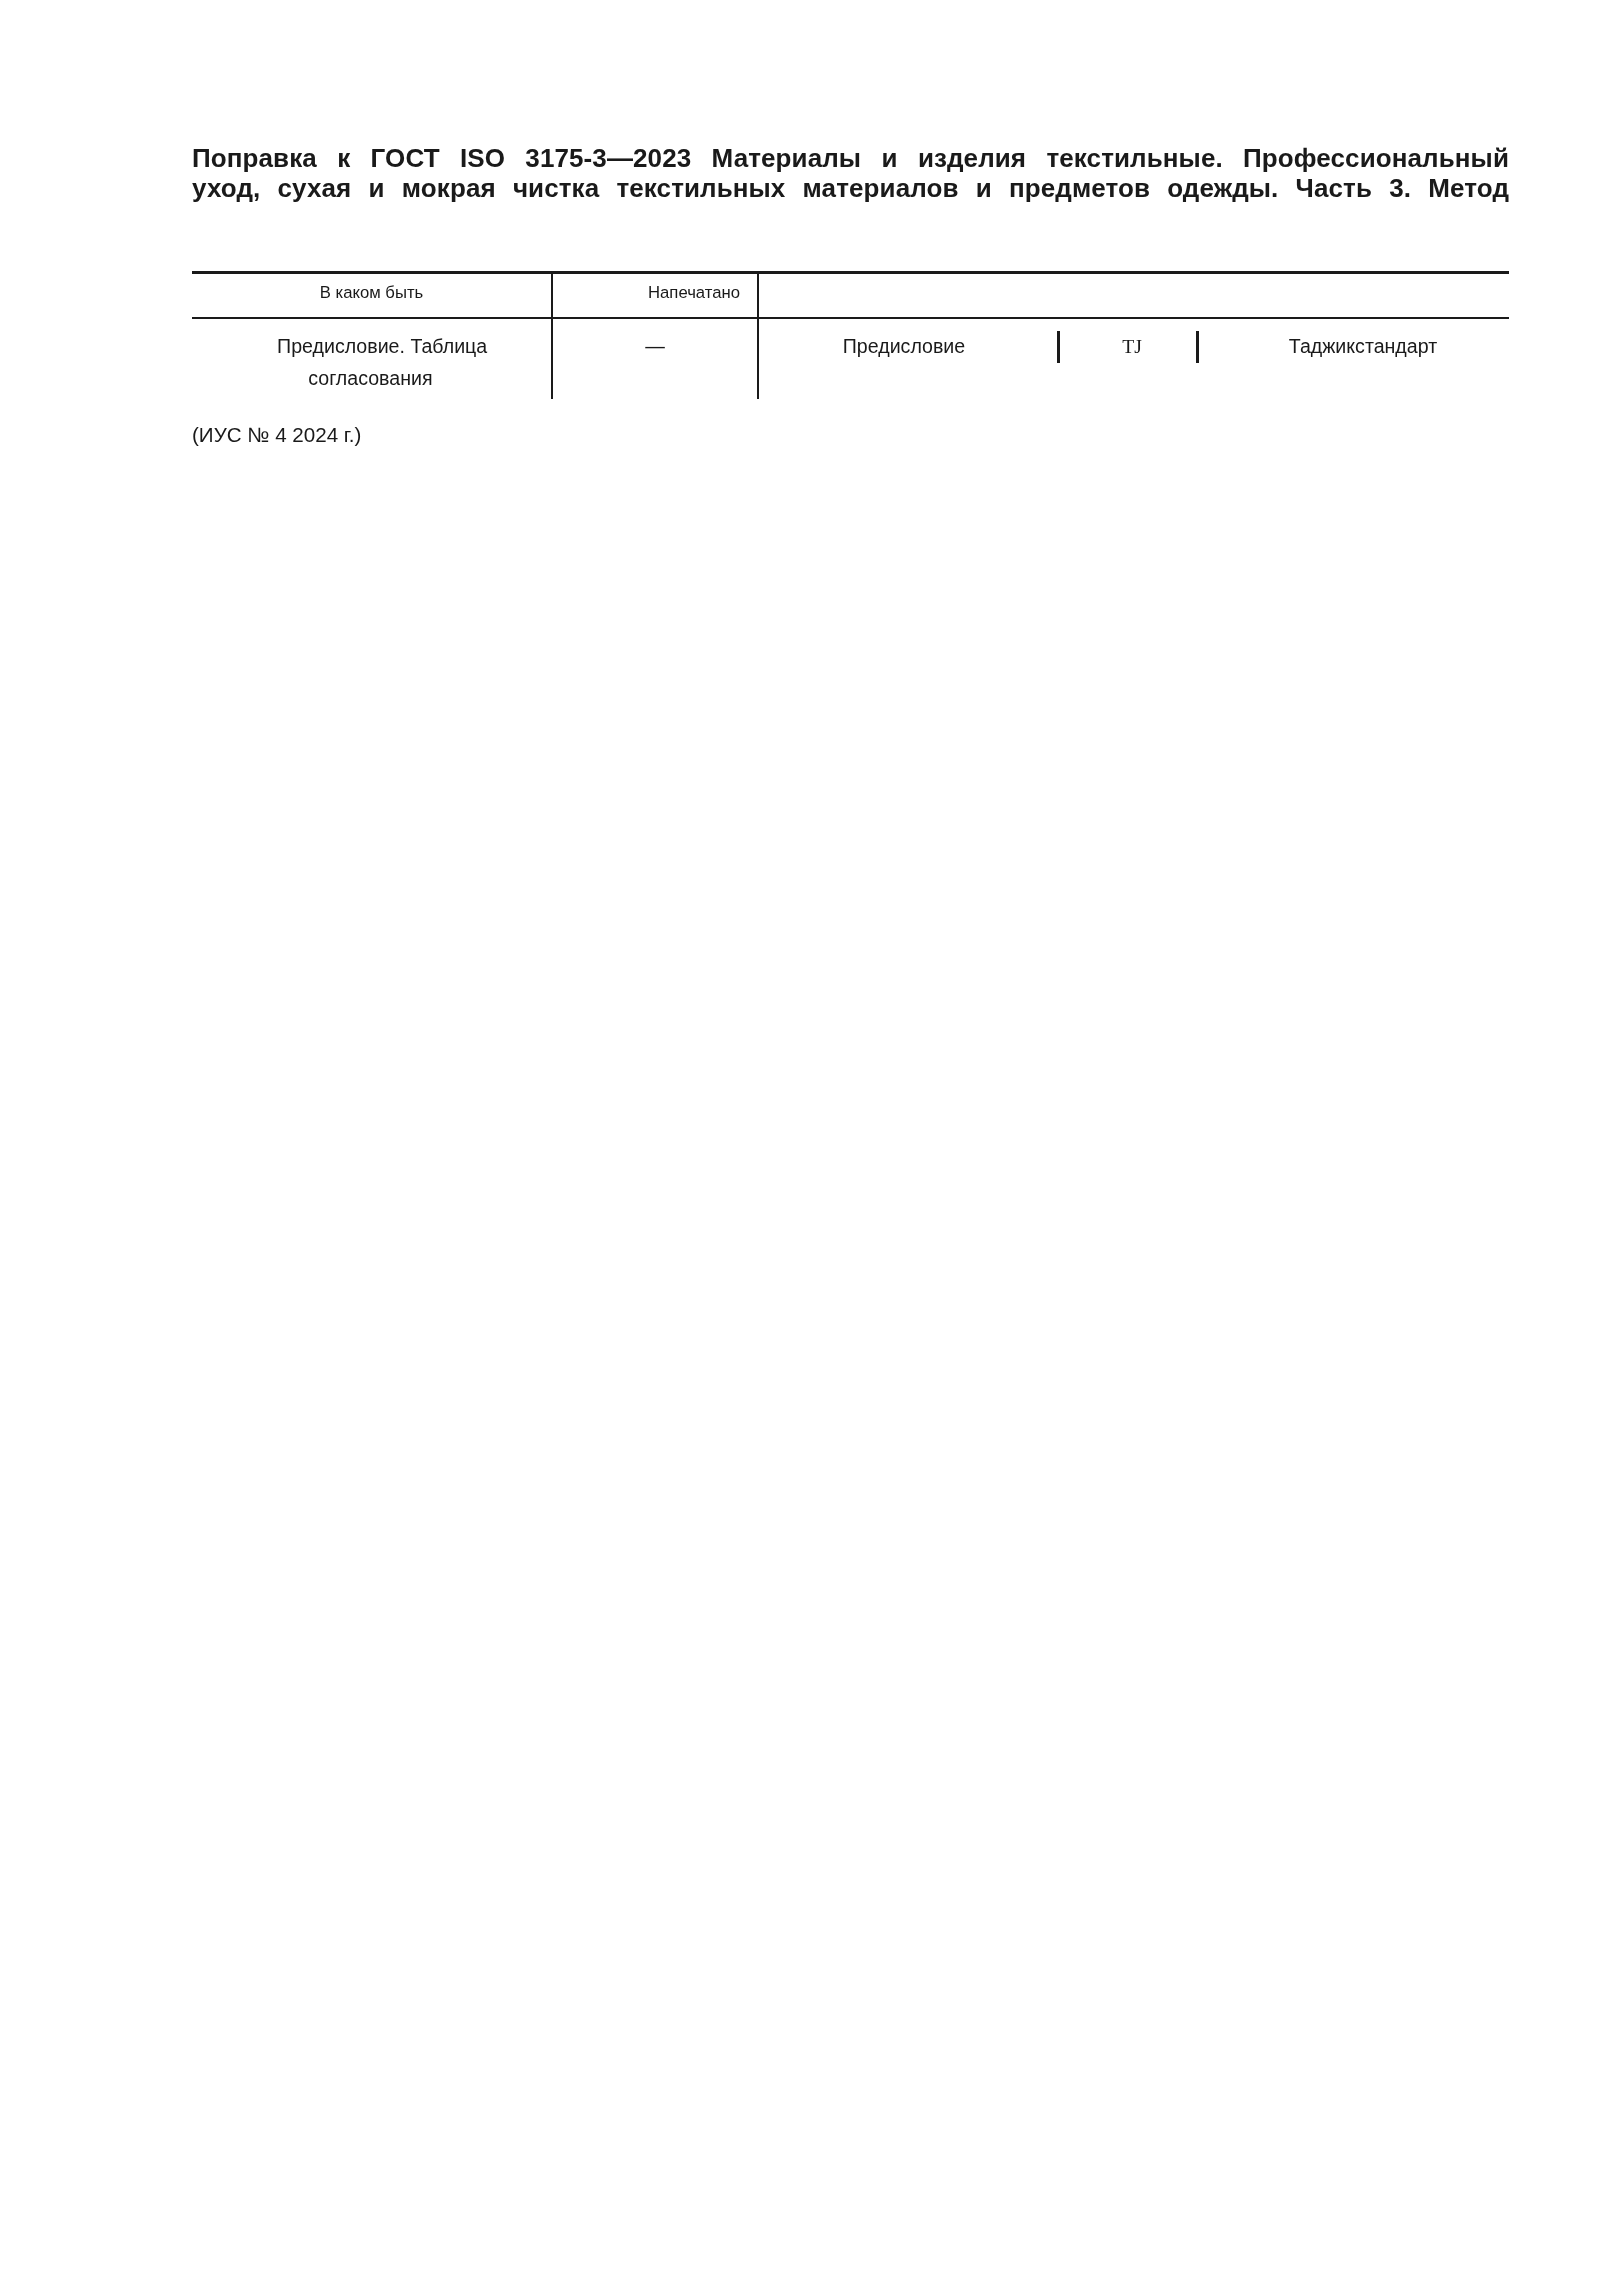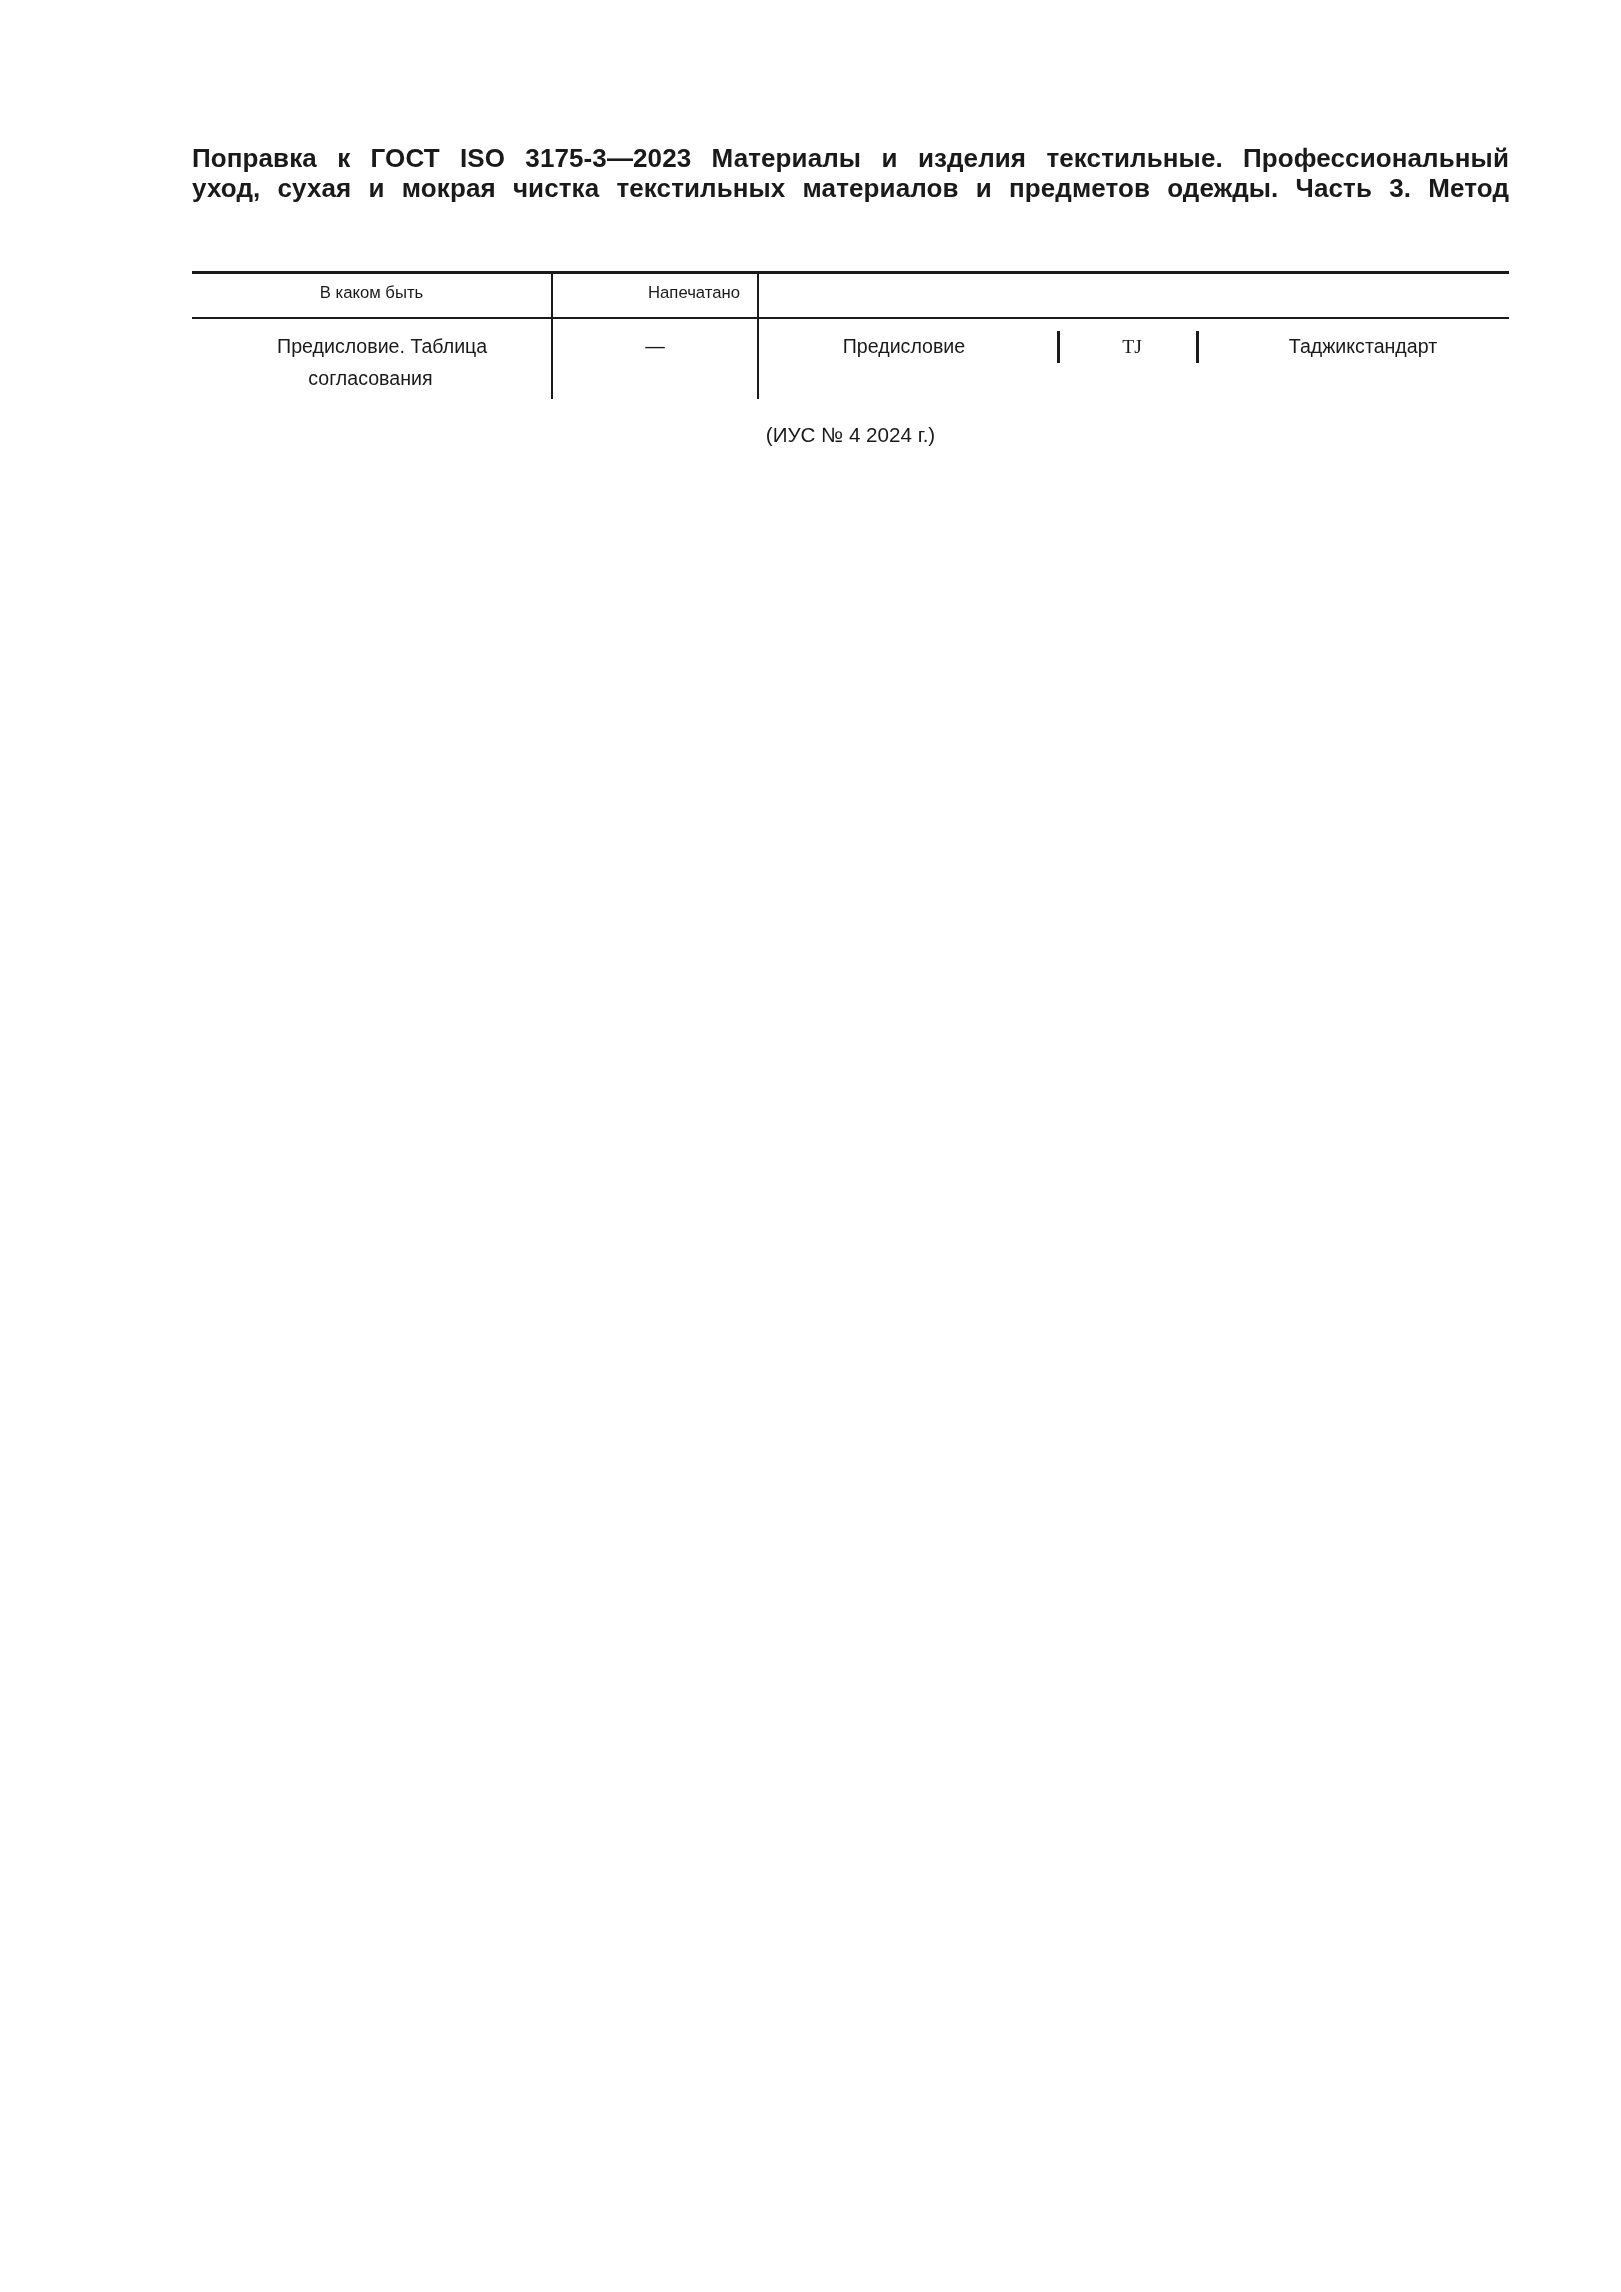--- a/index.html
+++ b/index.html
@@ -146,21 +146,21 @@
   }
   .sepbar.s1 { left: 298px; }
   .sepbar.s2 { left: 437px; }
 
   
   .iss-note {
     position: absolute;
     left: 192px;
     top: 420px;
     width: 1317px;
-    text-align: center;
+    text-align: left;
     font-size: 20.6px;
     line-height: 29px;
     color: #1a1a1a;
   }
 </style>
 </head>
 <body>
 
 <div class="page">
 

